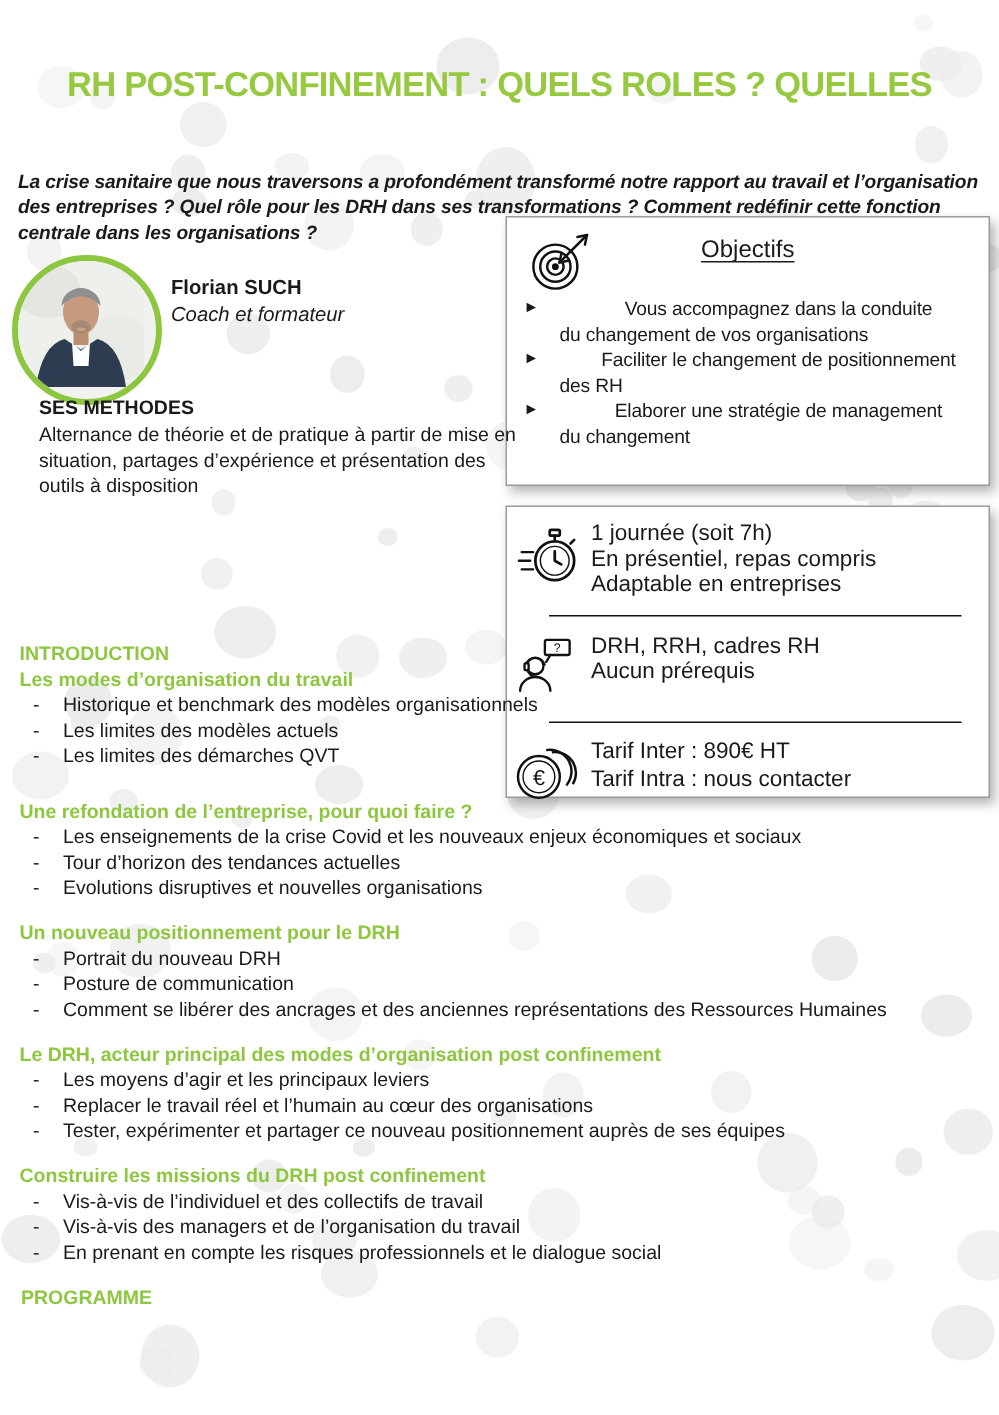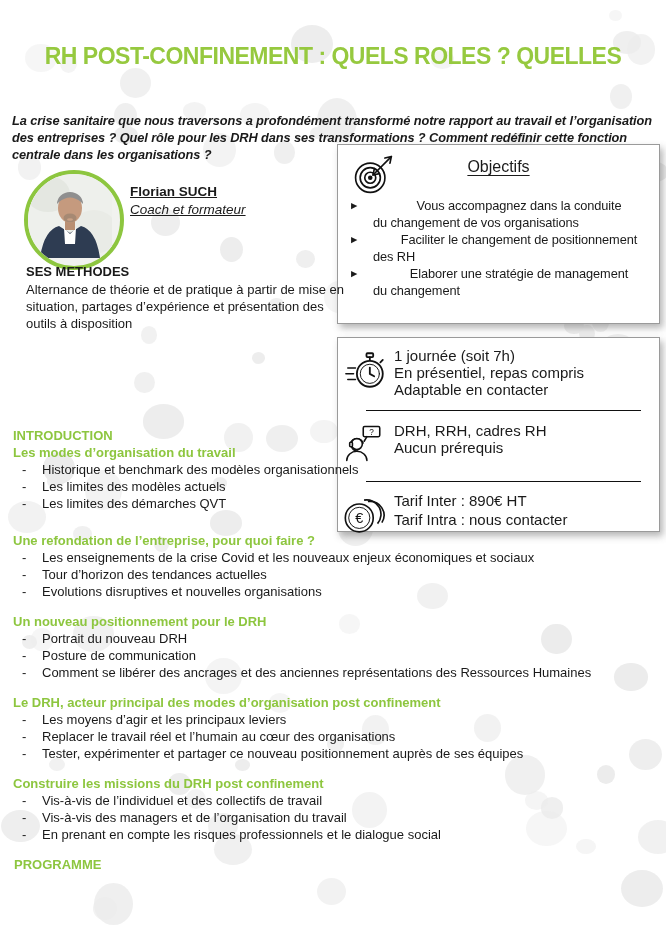--- a/index.html
+++ b/index.html
@@ -15,21 +15,21 @@
   .layer{position:absolute;z-index:1;}
 
   
   .title{top:24px;left:0;right:0;text-align:center;color:#96c93f;
     font-size:23px;line-height:35px;letter-spacing:-0.5px;white-space:nowrap;}
   
   .intro{top:99px;left:12px;width:644px;font-style:italic;font-weight:bold;
     font-size:12.8px;line-height:17px;letter-spacing:-0.1px;}
 
   
-  .trainer{top:170px;left:24px;display:flex;gap:6px;text-decoration:underline;}
+  .trainer{top:170px;left:8px;display:flex;gap:6px;}
   .avatar{width:92px;height:92px;border-radius:50%;border:4px solid #8dc63f;
     overflow:hidden;background:#f1f2ef;flex:none;}
   .trainer-id{padding-top:13px;}
   .trainer-name{font-weight:bold;font-size:13.5px;line-height:18px;}
   .trainer-role{font-style:italic;font-size:13.5px;line-height:18px;}
 
   
   .methods{top:262px;left:26px;width:322px;}
   .methods-title{font-weight:bold;font-size:13px;line-height:19px;}
   .methods-text{font-size:13px;line-height:17px;}
@@ -249,21 +249,21 @@
           <rect x="24.5" y="6.5" width="7" height="4" rx="1"></rect>
           <path d="M28 10.5 v3"></path>
           <path d="M39 16 l2.5 -2.5"></path>
           <path d="M28 28 v-6.5 M28 28 l4.5 2.5"></path>
           <path d="M5 22 h8 M3 28 h8 M5 34 h8" stroke-width="1.6"></path>
         </svg>
       </div>
       <div class="info-lines">
         <div>1 journée (soit 7h)</div>
         <div>En présentiel, repas compris</div>
-        <div>Adaptable en contacter</div>
+        <div>Adaptable en entreprises</div>
       </div>
     </div>
 
     <hr class="info-sep">
 
     <div class="info-row row-audience">
       <div class="info-icon">
         <svg width="44" height="44" viewBox="0 0 48 48" fill="none" stroke="#111" stroke-width="1.7" stroke-linecap="round">
           <rect x="21" y="5" width="18" height="11" rx="1.5"></rect>
           <text x="30" y="14" font-size="9" fill="#111" stroke="none" text-anchor="middle">?</text>

